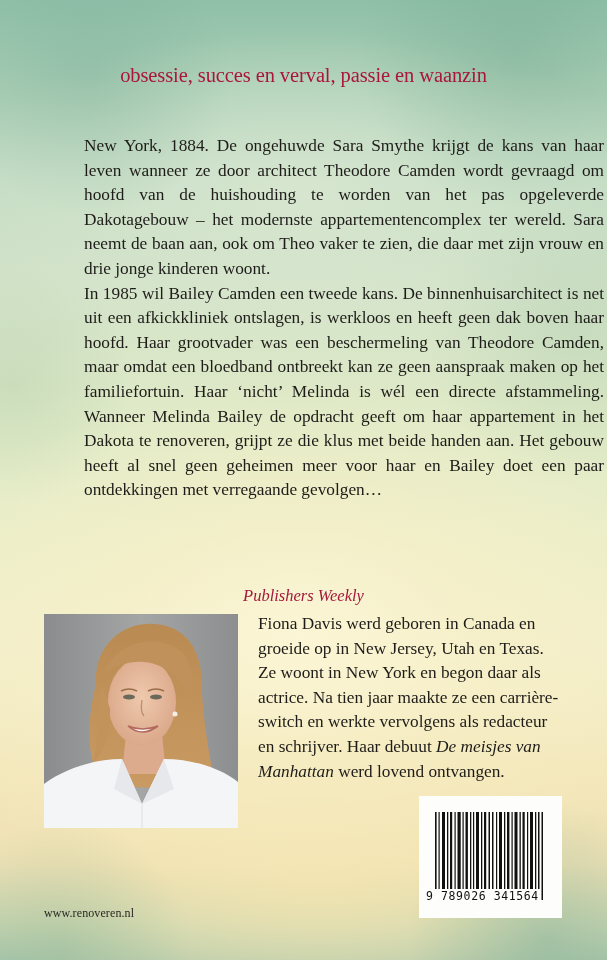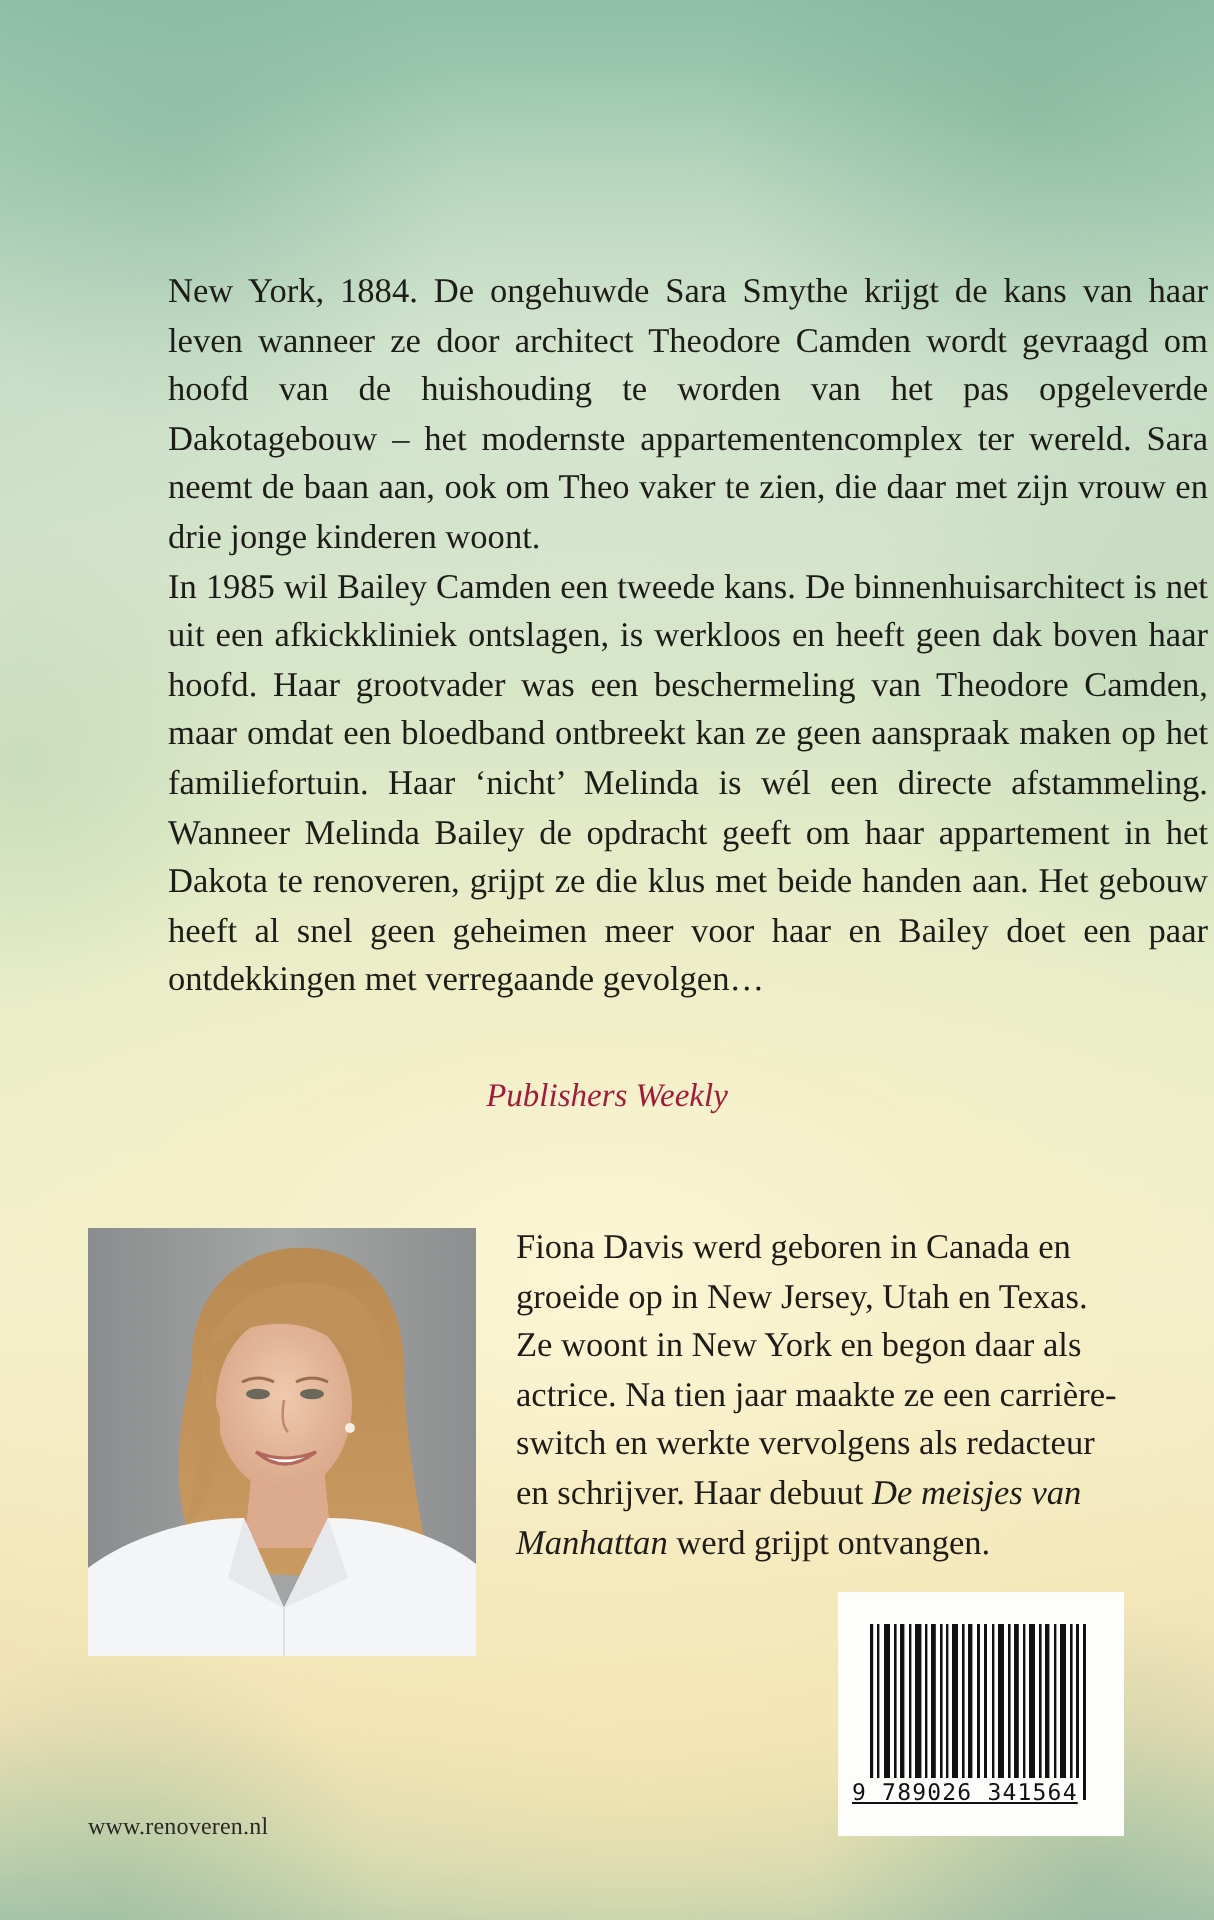--- a/index.html
+++ b/index.html
@@ -62,21 +62,21 @@
 
     .quote {
       position: absolute;
       left: 30px; width: 547px;
       top: 537px;
       text-align: center;
       color: #a31a3d;
       font-size: 17.5px;
       line-height: 22px;
     }
-    .quote .source { font-style: italic; font-size: 16.5px; }
+    .quote .source { font-style: italic; font-size: 16.5px; margin-top: 48px; }
 
     .author-photo {
       position: absolute;
       left: 44px; top: 614px;
       width: 194px; height: 214px;
       overflow: hidden;
       background: linear-gradient(90deg, #8e9090 0%, #a1a3a3 50%, #8b8d8e 100%);
     }
 
     .bio {
@@ -106,20 +106,21 @@
       color: #2a2824;
       letter-spacing: 0.1px;
     }
   </style>
 </head>
 <body>
 
 <div class="texture"></div>
 
 <div class="headline">
+  <div>obsessie, succes en verval, passie en waanzin</div>
 </div>
 
 <div class="synopsis">
   <p>New York, 1884. De ongehuwde Sara Smythe krijgt de kans van haar leven wanneer ze door architect Theodore Camden wordt gevraagd om hoofd van de huishouding te worden van het pas opgeleverde Dakotagebouw – het modernste appartementencomplex ter wereld. Sara neemt de baan aan, ook om Theo vaker te zien, die daar met zijn vrouw en drie jonge kinderen woont.</p>
   <p>In 1985 wil Bailey Camden een tweede kans. De binnenhuisarchitect is net uit een afkickkliniek ontslagen, is werkloos en heeft geen dak boven haar hoofd. Haar grootvader was een beschermeling van Theodore Camden, maar omdat een bloedband ontbreekt kan ze geen aanspraak maken op het familiefortuin. Haar ‘nicht’ Melinda is wél een directe afstammeling. Wanneer Melinda Bailey de opdracht geeft om haar appartement in het Dakota te renoveren, grijpt ze die klus met beide handen aan. Het gebouw heeft al snel geen geheimen meer voor haar en Bailey doet een paar ontdekkingen met verregaande gevolgen…</p>
 </div>
 
 <div class="quote">
   <div class="source">Publishers Weekly</div>
 </div>
@@ -164,21 +165,21 @@
     <circle cx="131" cy="100" r="2.5" fill="#f3efe6"></circle>
 
     <path d="M0 214 L0 170 C20 155 50 145 78 145 L98 190 L120 145 C150 145 178 155 194 168 L194 214 Z" fill="#f4f5f7"></path>
     <path d="M78 145 L70 175 L98 190 Z" fill="#e6e8ec"></path>
     <path d="M120 145 L130 175 L98 190 Z" fill="#e6e8ec"></path>
     <path d="M98 190 L98 214" stroke="#dcdfe4" stroke-width="1"></path>
   </svg>
 </div>
 
 <div class="bio">
-  <b>Fiona Davis</b><span> werd geboren in Canada en groeide op in New Jersey, Utah en Texas. Ze woont in New York en begon daar als actrice. Na tien jaar maakte ze een carrière-switch en werkte vervolgens als redacteur en schrijver. Haar debuut </span><i>De meisjes van Manhattan</i><span> werd grijpt ontvangen.</span>
+  <b>Fiona Davis</b><span> werd geboren in Canada en groeide op in New Jersey, Utah en Texas. Ze woont in New York en begon daar als actrice. Na tien jaar maakte ze een carrière-switch en werkte vervolgens als redacteur en schrijver. Haar debuut </span><i>De meisjes van Manhattan</i><span> werd lovend ontvangen.</span>
 </div>
 
 <div class="barcode">
   <svg width="143" height="122" viewBox="0 0 143 122" xmlns="http://www.w3.org/2000/svg">
     <g fill="#111">
       <rect x="16" y="16" width="1.6" height="88"></rect>
       <rect x="19.5" y="16" width="1.2" height="88"></rect>
       <rect x="23" y="16" width="3" height="78"></rect>
       <rect x="28" y="16" width="1.3" height="78"></rect>
       <rect x="31" y="16" width="2.2" height="78"></rect>
@@ -201,16 +202,16 @@
       <rect x="95.5" y="16" width="3" height="78"></rect>
       <rect x="100.5" y="16" width="1.3" height="78"></rect>
       <rect x="103.5" y="16" width="2.2" height="78"></rect>
       <rect x="108" y="16" width="1.2" height="78"></rect>
       <rect x="111" y="16" width="3" height="78"></rect>
       <rect x="116" y="16" width="1.3" height="78"></rect>
       <rect x="119" y="16" width="1.5" height="88"></rect>
       <rect x="122.5" y="16" width="1.5" height="88"></rect>
     </g>
   </svg>
-  <div style="position:absolute; left:6px; top:93px; font-family:'DejaVu Sans Mono', monospace; font-size:11.5px; color:#111; letter-spacing:0.6px; background:#fdfdfb; padding:0 1px; white-space:pre;text-decoration:underline;">9 789026 341564</div>
+  <div style="position:absolute; left:6px; top:93px; font-family:'DejaVu Sans Mono', monospace; font-size:11.5px; color:#111; letter-spacing:0.6px; background:#fdfdfb; padding:0 1px; white-space:pre;">9 789026 341564</div>
 </div>
 
 <div class="website">www.renoveren.nl</div>
 
 </body></html>

